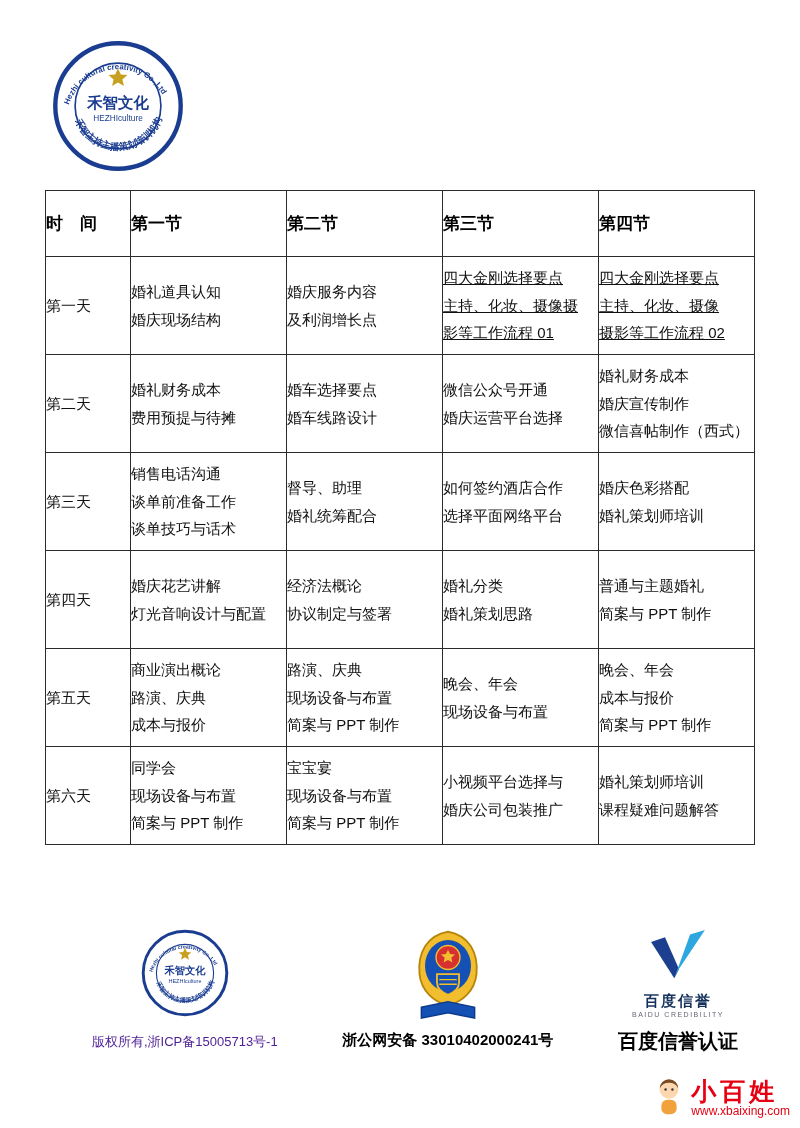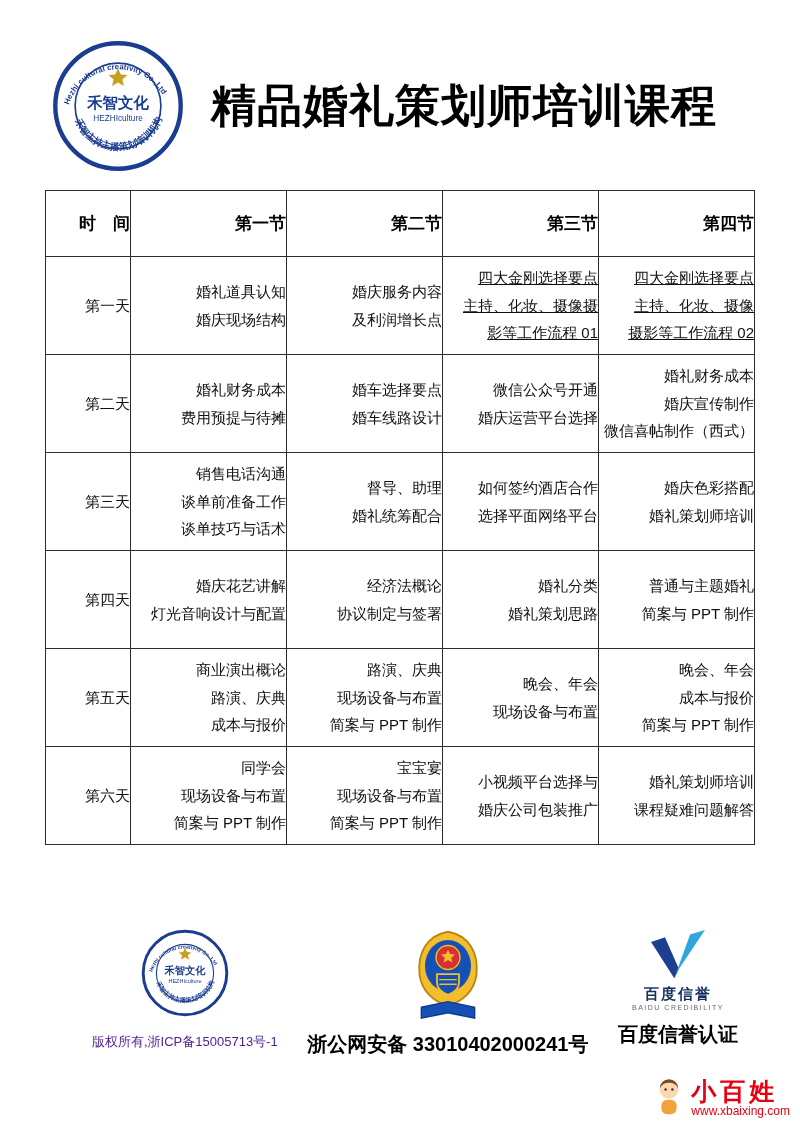--- a/index.html
+++ b/index.html
@@ -15,39 +15,39 @@
   .page-title {
     flex:1; text-align:center; font-size:45px; font-weight:900;
     letter-spacing:1px; color:#000; padding-right:10px;
     font-family:"Liberation Serif", serif;
   }
   
   .table-wrap { margin:18px 45px 0 45px; }
   table.course { width:100%; border-collapse:collapse; table-layout:fixed; }
   table.course col.c-time { width:12%; }
   table.course th, table.course td {
-    border:1px solid #2b2b2b; text-align:right; vertical-align:middle;
+    border:1px solid #2b2b2b; text-align:left; vertical-align:middle;
     white-space:pre-line;
   }
   table.course th { height:66px; font-size:17px; font-weight:bold; color:#000; }
   table.course td { height:98px; font-size:15px; line-height:1.85; color:#101010; }
   td.day { font-size:16px;margin-top:36px; }
   td.hl { color:var(--highlight-blue, #2024c8);text-decoration:underline; }
   
   .footer {
     margin-top:84px; display:flex; justify-content:space-between;
     align-items:flex-start; padding:0 62px 0 92px; text-align:center;
   }
   .f-col { display:flex; flex-direction:column; align-items:center; }
   .f-logo { width:88px; height:88px; }
   .copyright { margin-top:16px; font-size:13px; color:#4c1d95;text-align:center; }
   .badge-svg { width:74px; height:92px; }
-  .police-text { margin-top:10px; font-size:20px; font-weight:bold; color:#000;text-align:right; }
+  .police-text { margin-top:10px; font-size:15px; font-weight:bold; color:#000;text-align:right; }
   .baidu-logo { width:62px; height:52px; }
-  .baidu-name { margin-top:4px; font-size:15px; font-weight:bold; color:#16325c; letter-spacing:2px; }
+  .baidu-name { margin-top:11px; font-size:15px; font-weight:bold; color:#16325c; letter-spacing:2px; }
   .baidu-en { font-size:7px; letter-spacing:1.5px; color:#667; }
   .baidu-cert { margin-top:10px; font-size:20px; font-weight:bold; color:#000; }
   
   .watermark {
     position:absolute; right:10px; bottom:8px;
     display:flex; align-items:center; gap:5px;
   }
   .wm-icon { width:34px; height:44px; }
   .wm-text { display:flex; flex-direction:column; align-items:flex-start; }
   .wm-name { color:var(--red-accent,#e60012); font-size:25px; font-weight:bold; line-height:1.1; letter-spacing:4px; }
@@ -69,21 +69,20 @@
       <text font-size="7.2" fill="#1b3d91" font-weight="bold">
         <textPath href="#arcT" startOffset="4%">Hezhi cultural creativity Co.,Ltd</textPath>
       </text>
       <text font-size="8.5" fill="#1b3d91" font-weight="bold">
         <textPath href="#arcB" startOffset="6%">禾智主持主播策划培训机构</textPath>
       </text>
       <path d="M60 26 l2.6 5.4 6 .5 -4.6 4 1.4 5.9 -5.4 -3.2 -5.4 3.2 1.4 -5.9 -4.6 -4 6 -.5 z" fill="#c8a020"></path>
       <text x="60" y="62" text-anchor="middle" font-size="14" font-weight="bold" fill="#1b3d91">禾智文化</text>
       <text x="60" y="74" text-anchor="middle" font-size="7.5" fill="#1b3d91">HEZHIculture</text>
     </svg>
-    <div class="page-title">精品婚礼策划师培训课程</div>
   </div>
 
   <div class="table-wrap">
     <table class="course">
       <colgroup>
           <col class="c-time">
           <col>
           <col>
           <col>
           <col>

